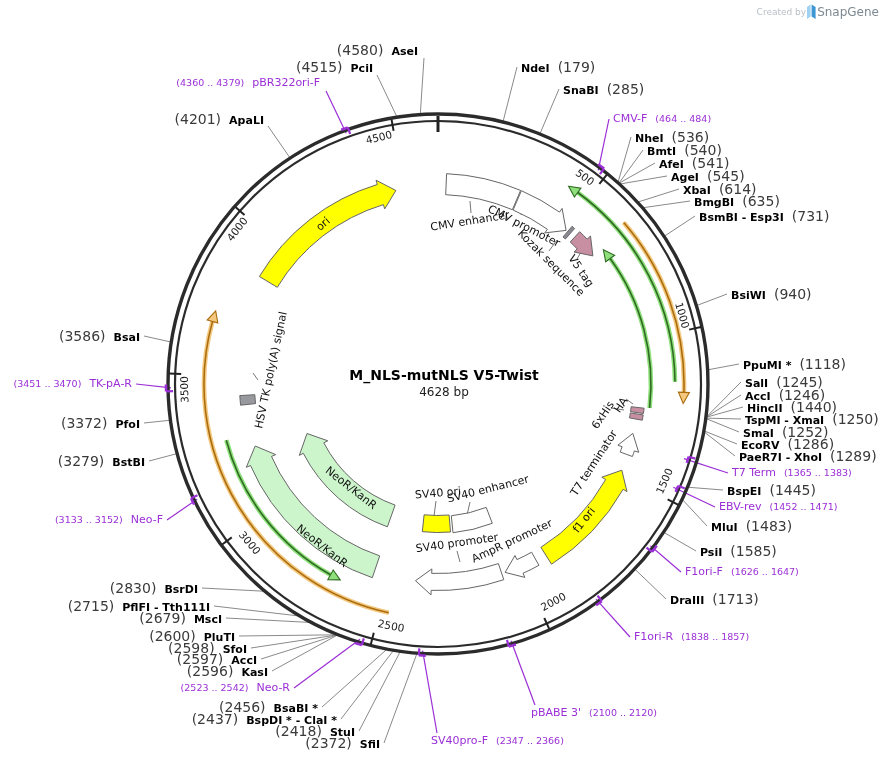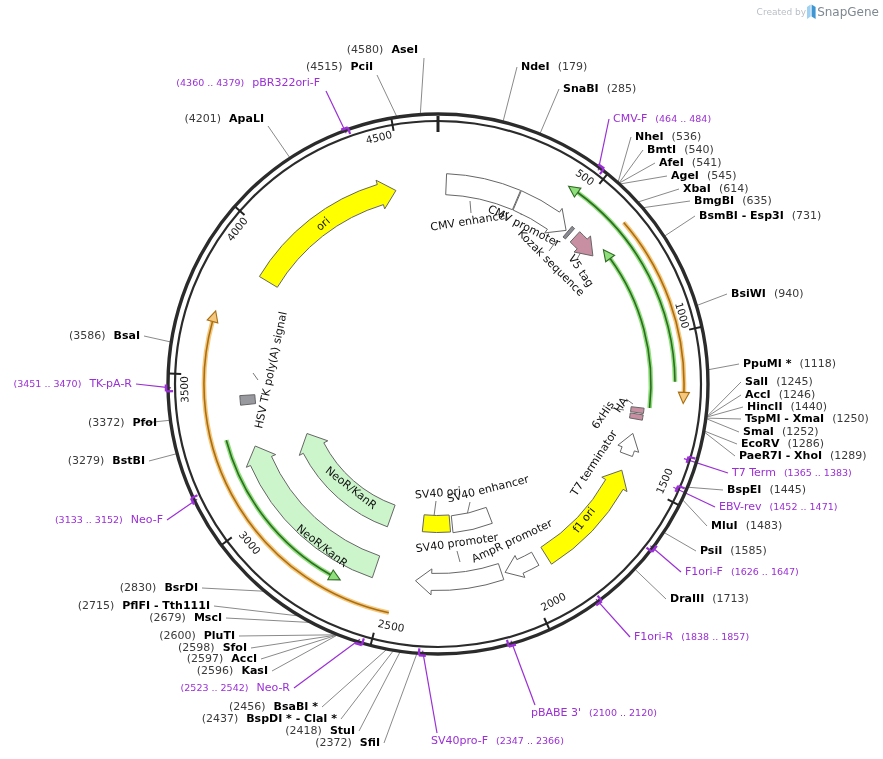--- a/index.html
+++ b/index.html
@@ -3,21 +3,21 @@
 <meta charset="utf-8">
 <style>
   html,body{margin:0;padding:0;background:#fff;}
   #stage{position:relative;width:883px;height:759px;overflow:hidden;background:#fff;
          font-family:"DejaVu Sans","Liberation Sans",sans-serif;}
   #map-svg{position:absolute;left:0;top:0;}
   #labels{position:absolute;left:0;top:0;width:883px;height:759px;}
   .elbl{position:absolute;white-space:nowrap;font-size:11px;line-height:12px;color:#000;}
   .elbl.ra{transform:translateX(-100%);}
   .elbl .nm{font-weight:700;color:#000;}
-  .elbl .ps{font-size:11px;color:#3a3a3a;}
+  .elbl .ps{font-size:14px;color:#3a3a3a;}
   .elbl .nm+.ps{margin-left:8px;}
   .elbl .ps+.nm{margin-left:8px;}
   .plbl{position:absolute;white-space:nowrap;font-size:11px;line-height:12px;}
   .plbl.ra{transform:translateX(-100%);}
   .plbl .nm{font-weight:400;}
   .plbl .ps{font-size:9.5px;}
   .plbl .nm+.ps{margin-left:8px;}
   .plbl .ps+.nm{margin-left:8px;}
   .flbl{position:absolute;white-space:nowrap;font-size:11px;color:#111;
         transform:translate(-50%,-50%) rotate(var(--r,0deg));}
@@ -197,21 +197,21 @@
       <div class="elbl ra" style="left: 337px; top: 713px;"><span class="ps">(2437)</span><span class="nm">BspDI * - ClaI *</span></div>
       <div class="elbl ra" style="left: 318px; top: 701px;"><span class="ps">(2456)</span><span class="nm">BsaBI *</span></div>
       <div class="elbl ra" style="left: 268px; top: 665px;"><span class="ps">(2596)</span><span class="nm">KasI</span></div>
       <div class="elbl ra" style="left: 257px; top: 653px;"><span class="ps">(2597)</span><span class="nm">AccI</span></div>
       <div class="elbl ra" style="left: 247px; top: 642px;"><span class="ps">(2598)</span><span class="nm">SfoI</span></div>
       <div class="elbl ra" style="left: 235px; top: 630px;"><span class="ps">(2600)</span><span class="nm">PluTI</span></div>
       <div class="elbl ra" style="left: 222px; top: 612px;"><span class="ps">(2679)</span><span class="nm">MscI</span></div>
       <div class="elbl ra" style="left: 210px; top: 600px;"><span class="ps">(2715)</span><span class="nm">PflFI - Tth111I</span></div>
       <div class="elbl ra" style="left: 198px; top: 582px;"><span class="ps">(2830)</span><span class="nm">BsrDI</span></div>
       <div class="elbl ra" style="left: 145px; top: 455px;"><span class="ps">(3279)</span><span class="nm">BstBI</span></div>
-      <div class="elbl ra" style="left: 157px; top: 417px;"><span class="ps">(3372)</span><span class="nm">PfoI</span></div>
+      <div class="elbl ra" style="left: 140px; top: 417px;"><span class="ps">(3372)</span><span class="nm">PfoI</span></div>
       <div class="elbl ra" style="left: 140px; top: 330px;"><span class="ps">(3586)</span><span class="nm">BsaI</span></div>
       <div class="elbl ra" style="left: 264px; top: 113px;"><span class="ps">(4201)</span><span class="nm">ApaLI</span></div>
       <div class="elbl ra" style="left: 373px; top: 61px;"><span class="ps">(4515)</span><span class="nm">PciI</span></div>
       <div class="elbl ra" style="left: 418px; top: 44px;"><span class="ps">(4580)</span><span class="nm">AseI</span></div>
       <div class="plbl" style="left: 613px; top: 113px;"><span class="nm" style="color: rgb(155, 47, 214);">CMV-F</span><span class="ps" style="color: rgb(155, 47, 214);">(464 .. 484)</span></div>
       <div class="plbl" style="left: 732px; top: 467px; text-align: right;"><span class="nm" style="color: rgb(155, 47, 214);">T7 Term</span><span class="ps" style="color: rgb(155, 47, 214);">(1365 .. 1383)</span></div>
       <div class="plbl" style="left: 719px; top: 501px;"><span class="nm" style="color: rgb(155, 47, 214);">EBV-rev</span><span class="ps" style="color: rgb(155, 47, 214);">(1452 .. 1471)</span></div>
       <div class="plbl" style="left: 685px; top: 566px;"><span class="nm" style="color: rgb(155, 47, 214);">F1ori-F</span><span class="ps" style="color: rgb(155, 47, 214);">(1626 .. 1647)</span></div>
       <div class="plbl" style="left: 634px; top: 631px;"><span class="nm" style="color: rgb(155, 47, 214);">F1ori-R</span><span class="ps" style="color: rgb(155, 47, 214);">(1838 .. 1857)</span></div>
       <div class="plbl" style="left: 531px; top: 707px;"><span class="nm" style="color: rgb(155, 47, 214);">pBABE 3'</span><span class="ps" style="color: rgb(155, 47, 214);">(2100 .. 2120)</span></div>
@@ -231,20 +231,24 @@
       <div class="flbl" style="left: 512px; top: 541px; --r: -25deg;">AmpR promoter</div>
       <div class="flbl" style="left: 457px; top: 543px; --r: -8deg;">SV40 promoter</div>
       <div class="flbl" style="left: 488px; top: 489px; --r: -14deg;">SV40 enhancer</div>
       <div class="flbl" style="left: 438px; top: 493px; --r: -5deg;">SV40 ori</div>
       <div class="flbl" style="left: 351px; top: 488px; --r: 38deg;">NeoR/KanR</div>
       <div class="flbl" style="left: 322px; top: 546px; --r: 38deg;">NeoR/KanR</div>
       <div class="flbl" style="left: 271px; top: 370px; --r: -78deg;">HSV TK poly(A) signal</div>
       <div class="flbl" style="left: 323px; top: 224px; --r: -41deg;">ori</div>
     </div>
 
+<div id="title-block">
+  <div class="pname">M_NLS-mutNLS V5-Twist</div>
+  <div class="psize">4628 bp</div>
+</div>
 
 <div id="branding">
   <span class="created" style="color: rgb(185, 191, 198);">Created by</span>
   <svg width="11" height="15">
     <path d="M1 3 L4.6 0.5 L4.6 12.5 L1 15 Z" fill="#9ed1f2"></path>
     <path d="M5.6 0.5 L9.6 3 L9.6 15 L5.6 12.5 Z" fill="#3e97d3"></path>
   </svg>
   <span class="brand" style="color: rgb(125, 136, 144);">SnapGene</span>
 </div>
 

